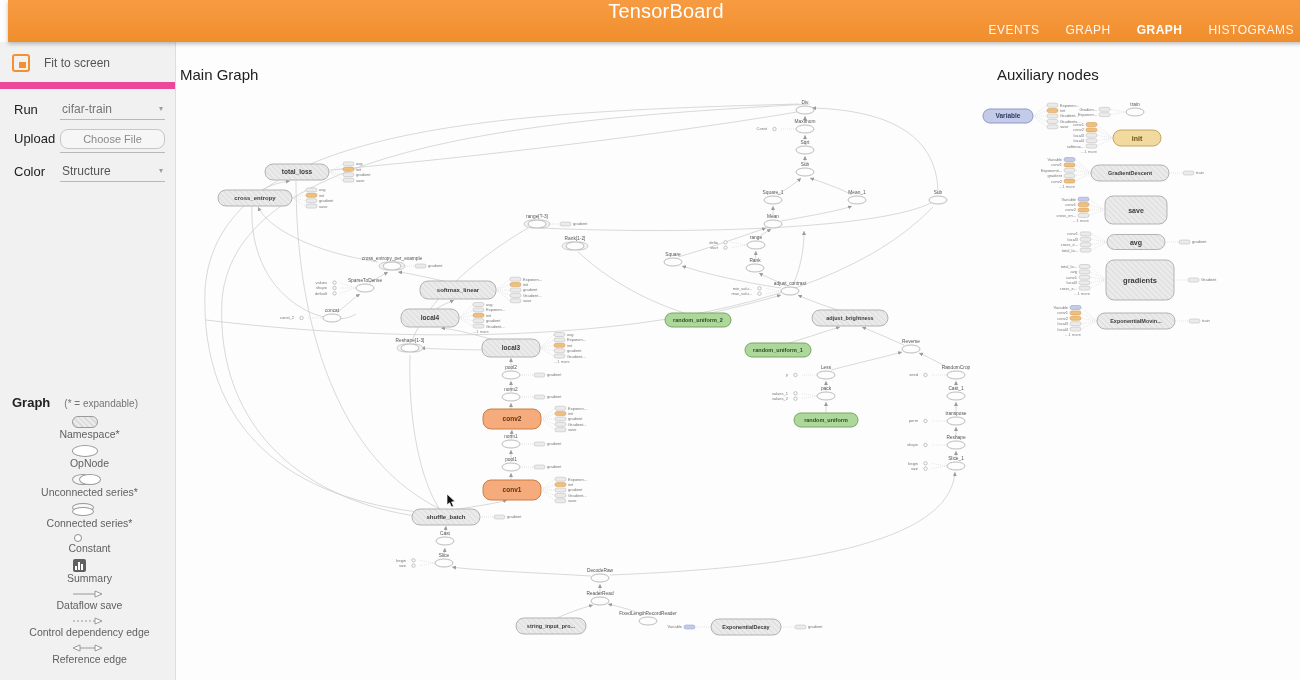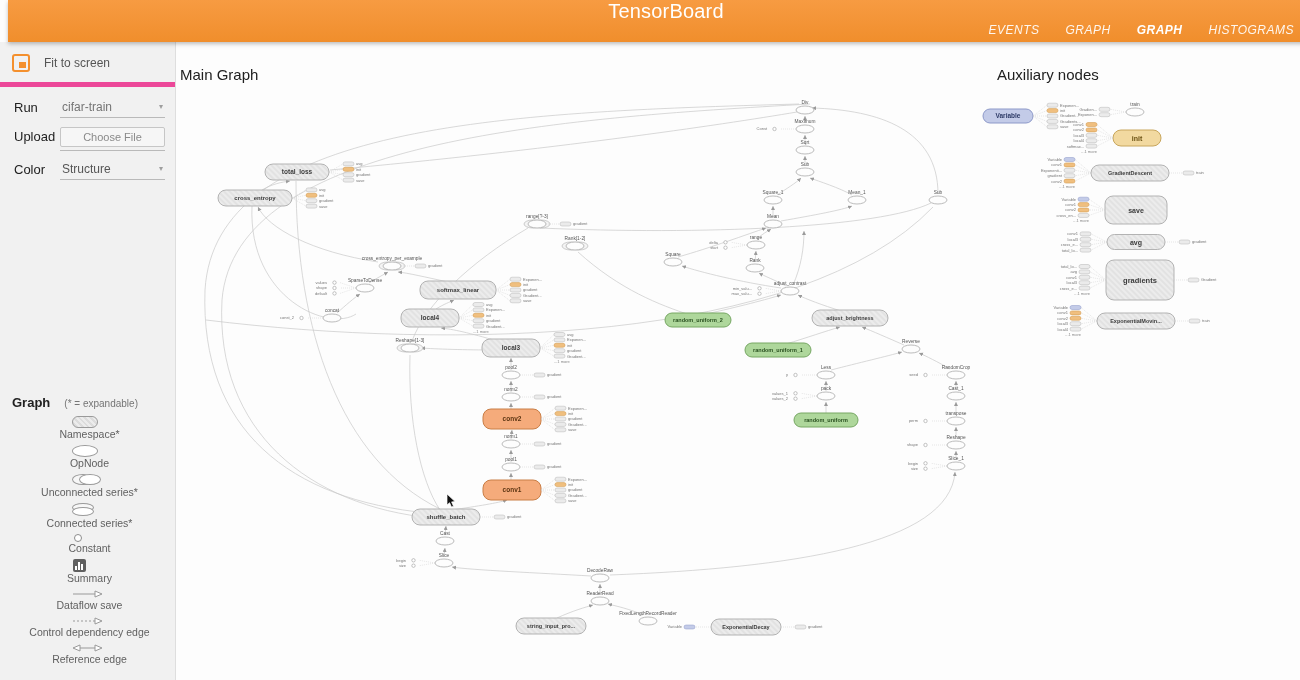--- a/index.html
+++ b/index.html
@@ -5,41 +5,41 @@
   * { margin:0; padding:0; box-sizing:border-box; }
   html,body { width:1300px; height:680px; overflow:hidden;
     font-family:"Liberation Sans", sans-serif; background:#fdfdfd; }
 
   
   .header { position:absolute; left:8px; top:0; width:1300px; height:42px;
     background:linear-gradient(#f79b42,#f08e2c);
     box-shadow:0 2px 4px rgba(0,0,0,.25);
     display:flex; align-items:center; z-index:10;flex-direction:column; }
   .header .title { color:#fff; font-size:20px; font-weight:500; margin-left:16px; letter-spacing:.2px; }
-  .header nav { margin-left:auto; margin-right:14px; display:flex; gap:26px;font-style:italic; }
+  .header nav { margin-left:auto; margin-right:14px; display:flex; gap:26px; }
   .header nav span { color:rgba(255,255,255,.92); font-size:12px; font-weight:500;
     letter-spacing:.5px; cursor:pointer; }
   .header nav span.active { color:#fff; font-weight:700; }
 
   
   .sidebar { position:absolute; left:0; top:42px; width:176px; height:638px;
     background:#f1f1f1; border-right:1px solid #dedede;
     display:flex; flex-direction:column; font-size:12px; color:#555; }
   .fit-row { display:flex; align-items:center; gap:14px; padding:12px 0 10px 12px;
-    border-bottom:5px solid #ec4899; margin-bottom:4px;}
+    border-bottom:7px solid #ec4899; margin-bottom:4px;}
   .fit-icon { width:18px; height:18px; border:2px solid #f4902e; border-radius:3px; position:relative; cursor:pointer;}
   .fit-icon::after { content:""; position:absolute; right:2px; bottom:2px; width:7px; height:6px; background:#f4902e; }
   .ctl-row { display:flex; align-items:flex-start; padding:7px 10px 2px 14px; }
   .ctl-label { width:46px; font-size:13px; color:#212121; padding-top:2px; }
   .ctl-field { flex:1; position:relative; }
   .ctl-value { font-size:12px; color:#757575; padding:2px 0 3px 2px; }
   .underline { height:1px; background:#b9b9b9; }
   .caret { position:absolute; right:2px; top:4px; font-size:8px; color:#9e9e9e; }
   .choose-btn { display:block; width:100%; border:1px solid #c6c6c6; background:#f6f6f6;
-    color:#8a8a8a; font-size:11px; padding:3px 0; border-radius:2px; margin-bottom:3px;
+    color:#8a8a8a; font-size:11px; padding:3px 0; border-radius:8px; margin-bottom:3px;
     font-family:"Liberation Sans",sans-serif; cursor:pointer; }
   .help-text { padding:6px 10px 0 62px; font-size:10px; color:#9e9e9e; line-height:1.4; }
 
   .legend { margin-top:auto; padding:8px 8px 10px 12px; }
   .legend-title { display:flex; align-items:baseline; gap:14px; margin-bottom:6px; }
   .legend-title b { font-size:13px; color:#212121; font-weight:700; }
   .legend-title span { font-size:10px; color:#757575; }
   .lg-row { display:flex; align-items:center; margin-bottom:5px;flex-direction:column; }
   .lg-icon { width:36px; display:flex; align-items:center; }
   .lg-label { font-size:10.5px; color:#616161; }

